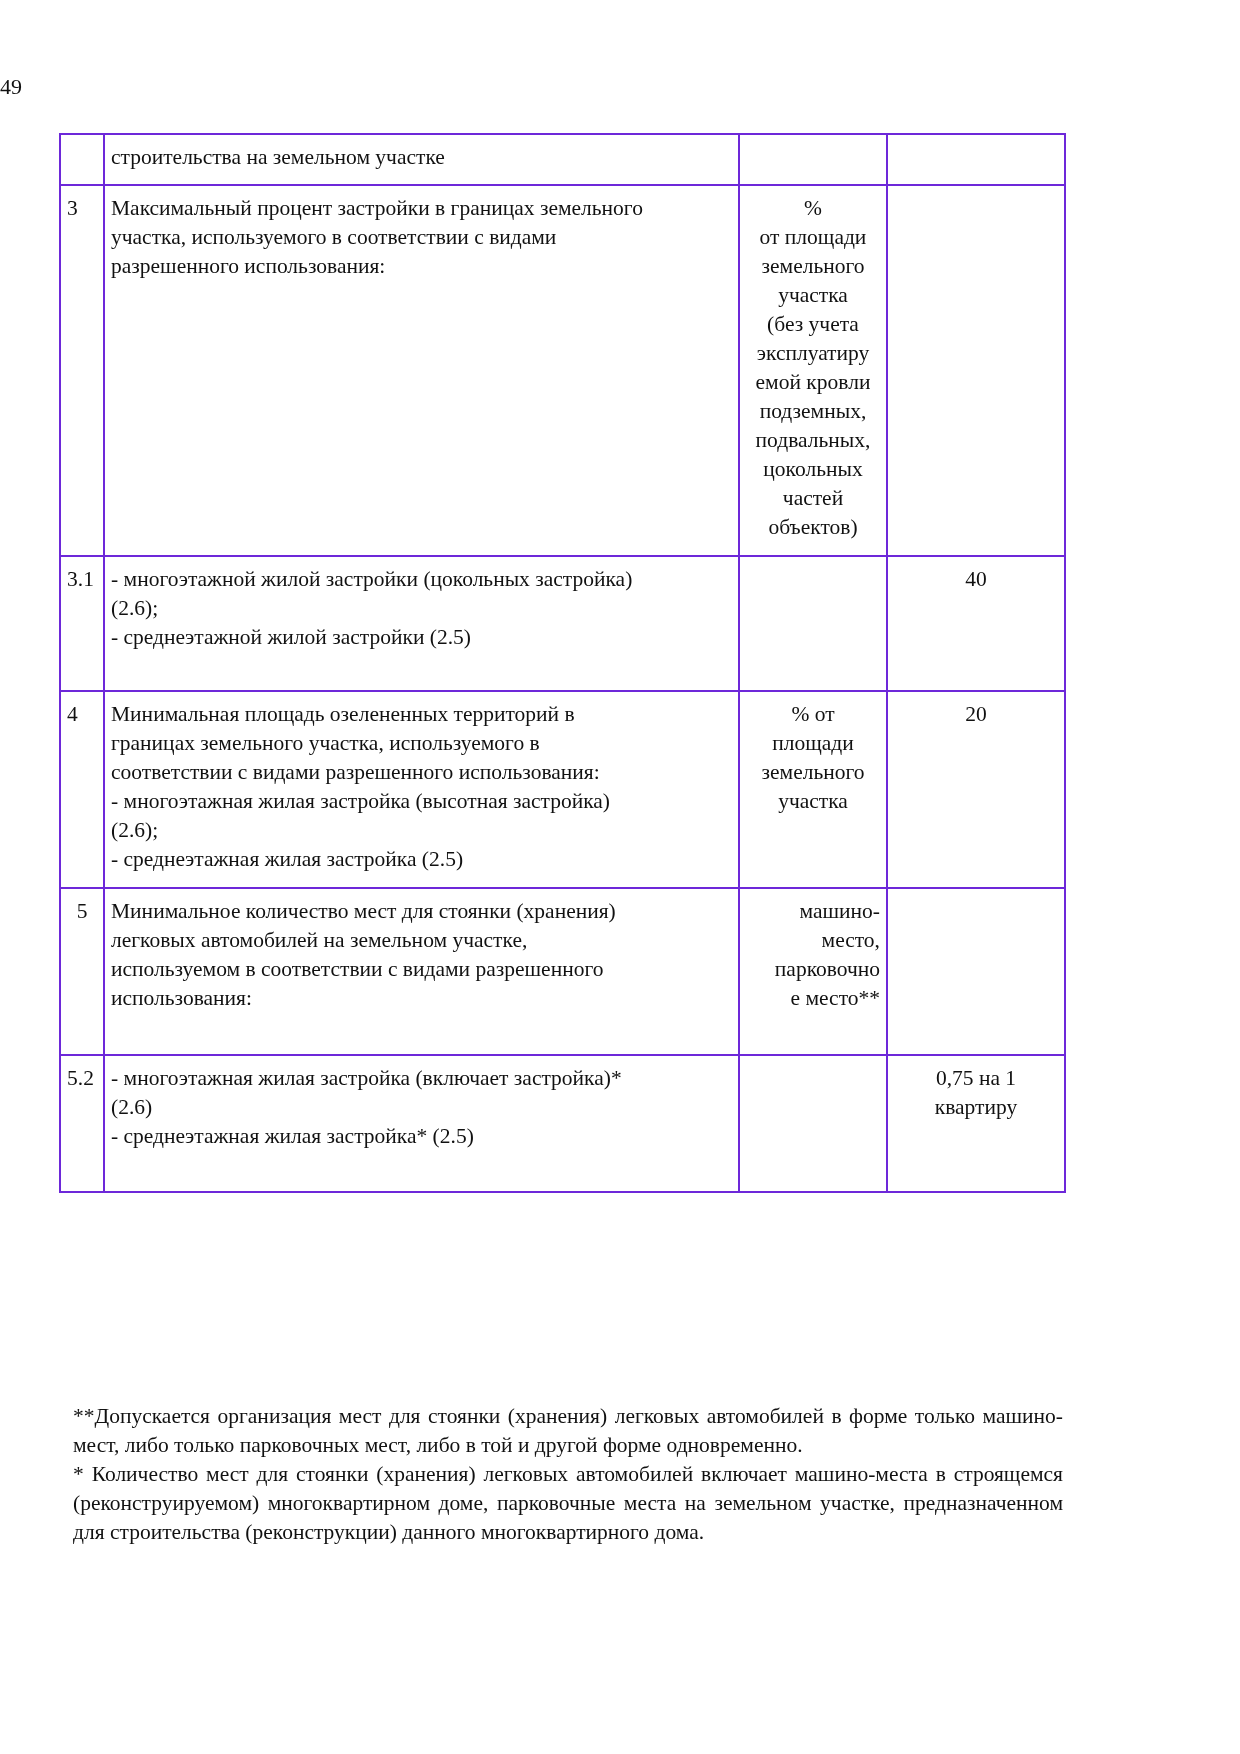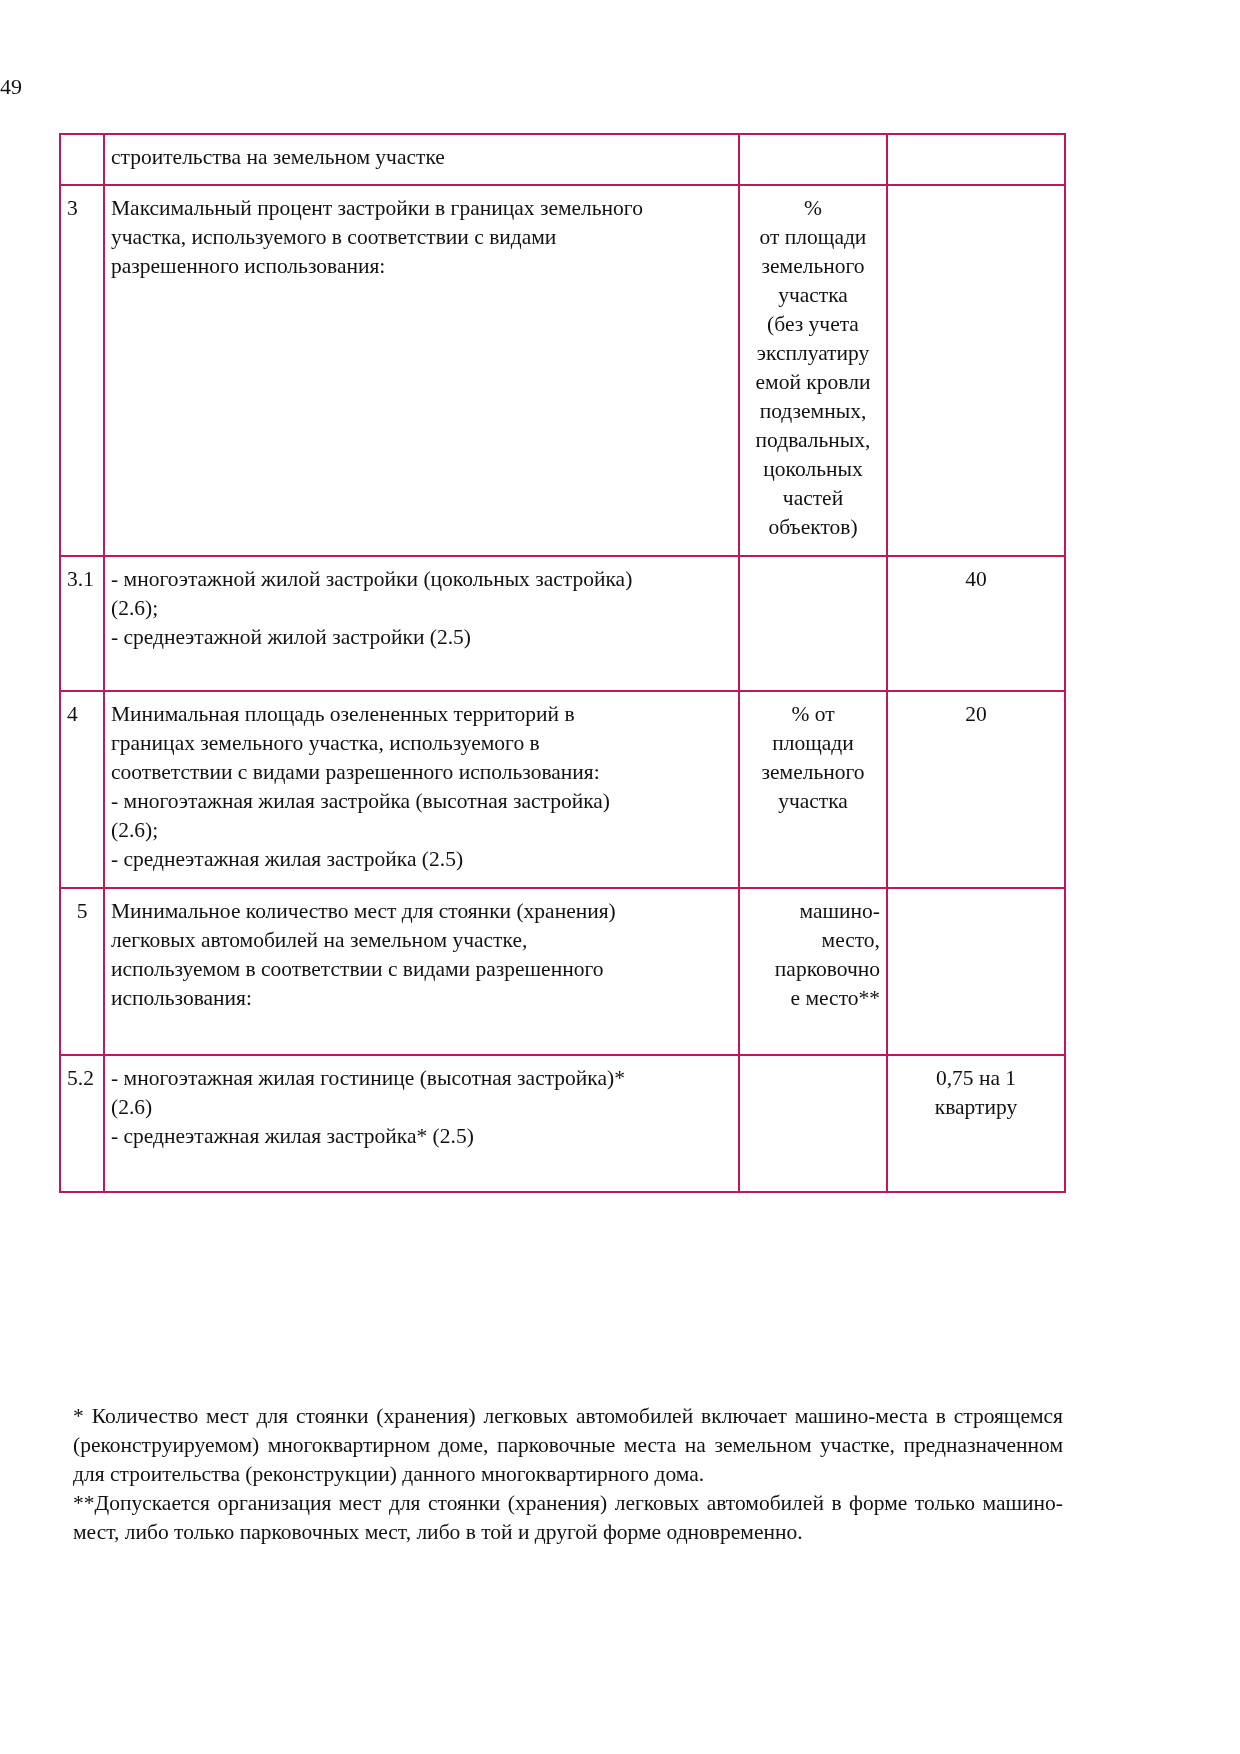--- a/index.html
+++ b/index.html
@@ -1,20 +1,20 @@
 <!DOCTYPE html>
 <html><head>
 <meta charset="utf-8">
 <style>
   html, body { margin:0; padding:0; background:#ffffff; }
   body { width:1240px; height:1754px; position:relative; overflow:hidden;
          font-family:"Liberation Serif", "DejaVu Serif", serif; color:#111; }
   .page-num { position:absolute; top:74px; left:0; width:1140px; font-size:22px; }
   table.doc { position:absolute; left:59px; top:133px; width:1005px; border-collapse:collapse; table-layout:fixed; font-size:21.5px; line-height:29px; }
-  table.doc td { border:2px solid #be185d; vertical-align:top; padding:8px 6px 0 6px; }
+  table.doc td { border:2px solid #6d28d9; vertical-align:top; padding:8px 6px 0 6px; }
   col.c1 { width:44px; } col.c2 { width:635px; } col.c3 { width:148px; } col.c4 { width:178px; }
   td.num { padding-left:5px; padding-right:2px; }
   td.num.center { text-align:center; }
   td.center { text-align:center; }
   td.unit-left { text-align:right; }
   .line { display:block; }
   .foot { position:absolute; left:73px; top:1402px; width:990px; font-size:21.5px; line-height:29px; text-align:justify; }
   .foot p { margin:0; text-align:justify; text-align-last:left; }
 </style>
 </head>
@@ -105,29 +105,29 @@
           <span class="line">машино-</span>
           <span class="line">место,</span>
           <span class="line">парковочно</span>
           <span class="line">е место**</span>
         </td>
         <td class="center"></td>
       </tr>
       <tr style="height: 137px;">
         <td class="num">5.2</td>
         <td class="">
-          <span class="line">- многоэтажная жилая гостинице (высотная застройка)*</span>
+          <span class="line">- многоэтажная жилая застройка (включает застройка)*</span>
           <span class="line">(2.6)</span>
           <span class="line">- среднеэтажная жилая застройка* (2.5)</span>
         </td>
         <td class="center"></td>
         <td class="center">
           <span class="line">0,75 на 1</span>
           <span class="line">квартиру</span>
         </td>
       </tr>
     </tbody>
 </table>
 
 <div class="foot">
+  <p>**Допускается организация мест для стоянки (хранения) легковых автомобилей в форме только машино-мест, либо только парковочных мест, либо в той и другой форме одновременно.</p>
   <p>* Количество мест для стоянки (хранения) легковых автомобилей включает машино-места в строящемся (реконструируемом) многоквартирном доме, парковочные места на земельном участке, предназначенном для строительства (реконструкции) данного многоквартирного дома.</p>
-  <p>**Допускается организация мест для стоянки (хранения) легковых автомобилей в форме только машино-мест, либо только парковочных мест, либо в той и другой форме одновременно.</p>
 </div>
 
 </body></html>

